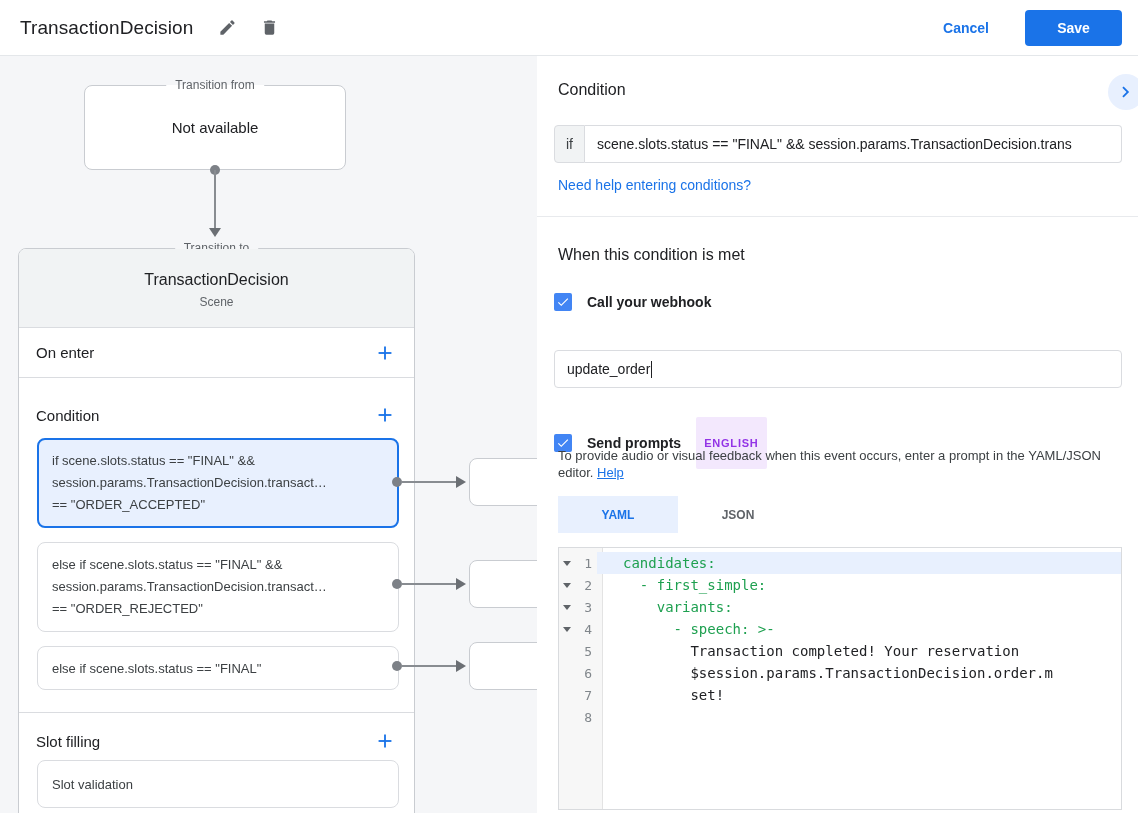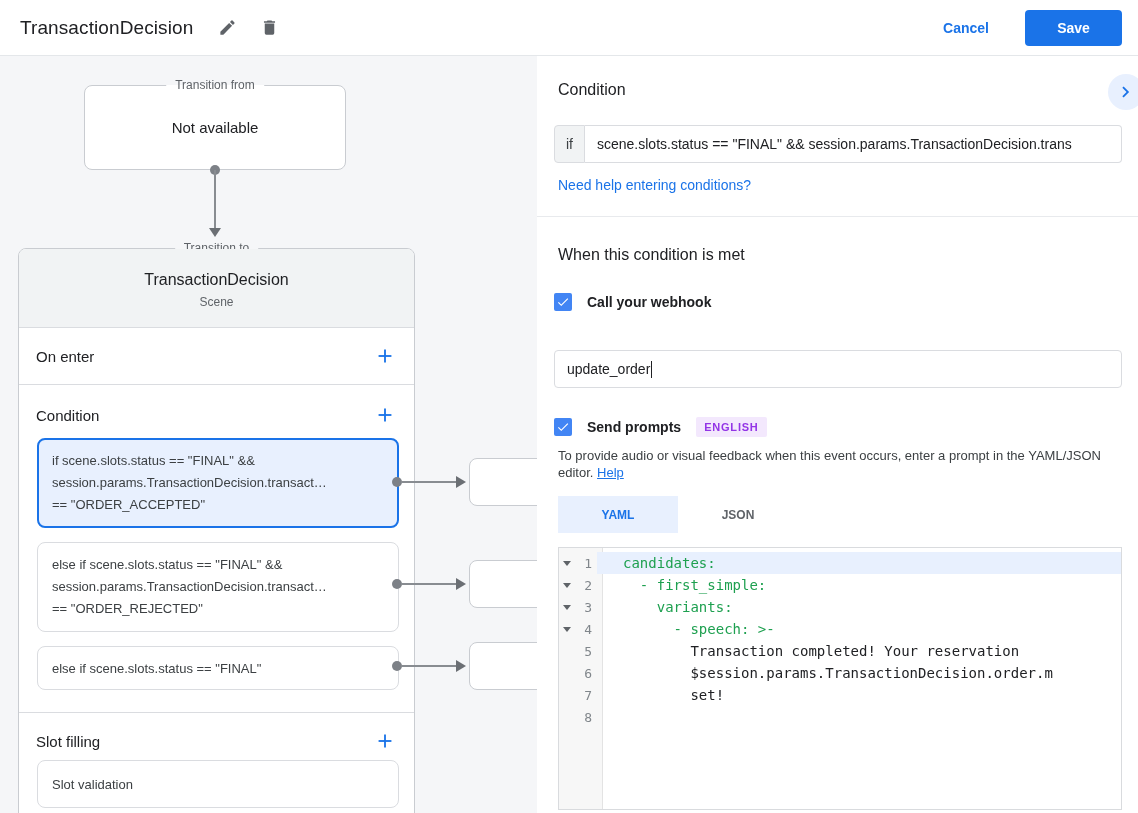--- a/index.html
+++ b/index.html
@@ -50,21 +50,21 @@
                background: #f1f3f4; border-bottom: 1px solid #dadce0; border-radius: 7px 7px 0 0;
                display: flex; flex-direction: column; align-items: center; }
   .card-title { margin-top: 22px; font-size: 16px; color: #202124; }
   .card-subtitle { margin-top: 6px; font-size: 12px; color: #5f6368; }
 
   .card-row { position: absolute; left: 0; width: 100%; display: flex; align-items: center;
               justify-content: space-between; padding: 0 17px; }
   .row-label { font-size: 15px; color: #202124; }
   .plus-btn { width: 24px; height: 24px; display: flex; align-items: center; justify-content: center; cursor: pointer; }
   .plus-btn svg { fill: #1a73e8; }
-  .row-onenter { top: 79px; height: 57px; border-bottom: 1px solid #dadce0; }
+  .row-onenter { top: 79px; height: 50px; border-bottom: 1px solid #dadce0; }
   .row-cond-label { top: 140px; height: 52px; }
   .sec-divider { position: absolute; left: 0; top: 463px; width: 100%; border-bottom: 1px solid #dadce0; }
   .row-slot-label { top: 466px; height: 52px; }
 
   .cond-box { position: absolute; left: 18px; width: 362px; background: #fff;
               border: 1px solid #dadce0; border-radius: 8px; padding: 11px 14px;
               font-size: 13px; line-height: 22px; color: #3c4043; cursor: pointer; }
   .cond-box.selected { background: #e8f0fe; border: 2px solid #1a73e8; padding: 10px 13px; }
   .cond-1 { top: 189px; height: 90px; }
   .cond-2 { top: 293px; height: 90px; }
@@ -98,21 +98,21 @@
   .panel-divider { position: absolute; left: 0; top: 160px; width: 601px; border-bottom: 1px solid #e8eaed; }
 
   .check-row { position: absolute; left: 17px; display: flex; align-items: center; }
   .cr-webhook { top: 237px; }
   .cr-prompts { top: 361px; }
   .checkbox { width: 18px; height: 18px; background: #4285f4; border-radius: 2px;
               display: flex; align-items: center; justify-content: center; cursor: pointer; flex: none; }
   .checkbox svg { fill: #fff; }
   .check-label { margin-left: 15px; font-size: 14px; font-weight: 600; color: #202124; }
   .lang-badge { margin-left: 15px; background: #f3e8fd; color: #9334e6; font-size: 11px;
-                font-weight: 700; letter-spacing: .8px; padding: 4px 8px; border-radius: 2px; }
+                font-weight: 700; letter-spacing: .8px; padding: 20px 8px; border-radius: 2px; }
 
   .helper { position: absolute; left: 21px; font-size: 13px; color: #3c4043; line-height: 17px; }
   .helper-webhook { top: 269px; width: 570px; }
   .helper-prompts { top: 391px; width: 556px; }
   .inline-link { color: #1a73e8; text-decoration: underline; cursor: pointer; }
 
   .textbox { position: absolute; left: 17px; top: 294px; width: 568px; height: 38px;
              border: 1px solid #dadce0; border-radius: 4px; display: flex; align-items: center;
              padding: 0 12px; font-size: 14px; color: #202124; background: #fff; cursor: text; }
   .caret { display: inline-block; width: 1px; height: 17px; background: #202124; margin-left: 1px; }

